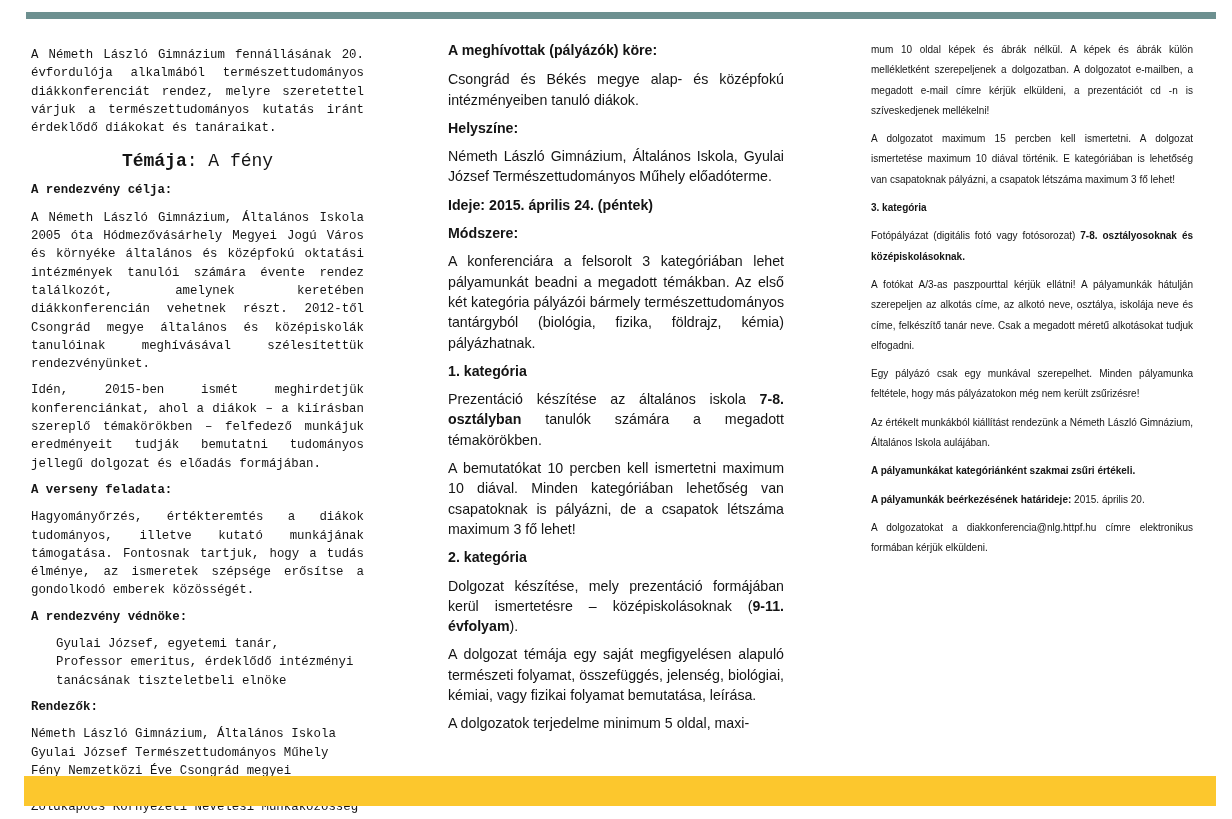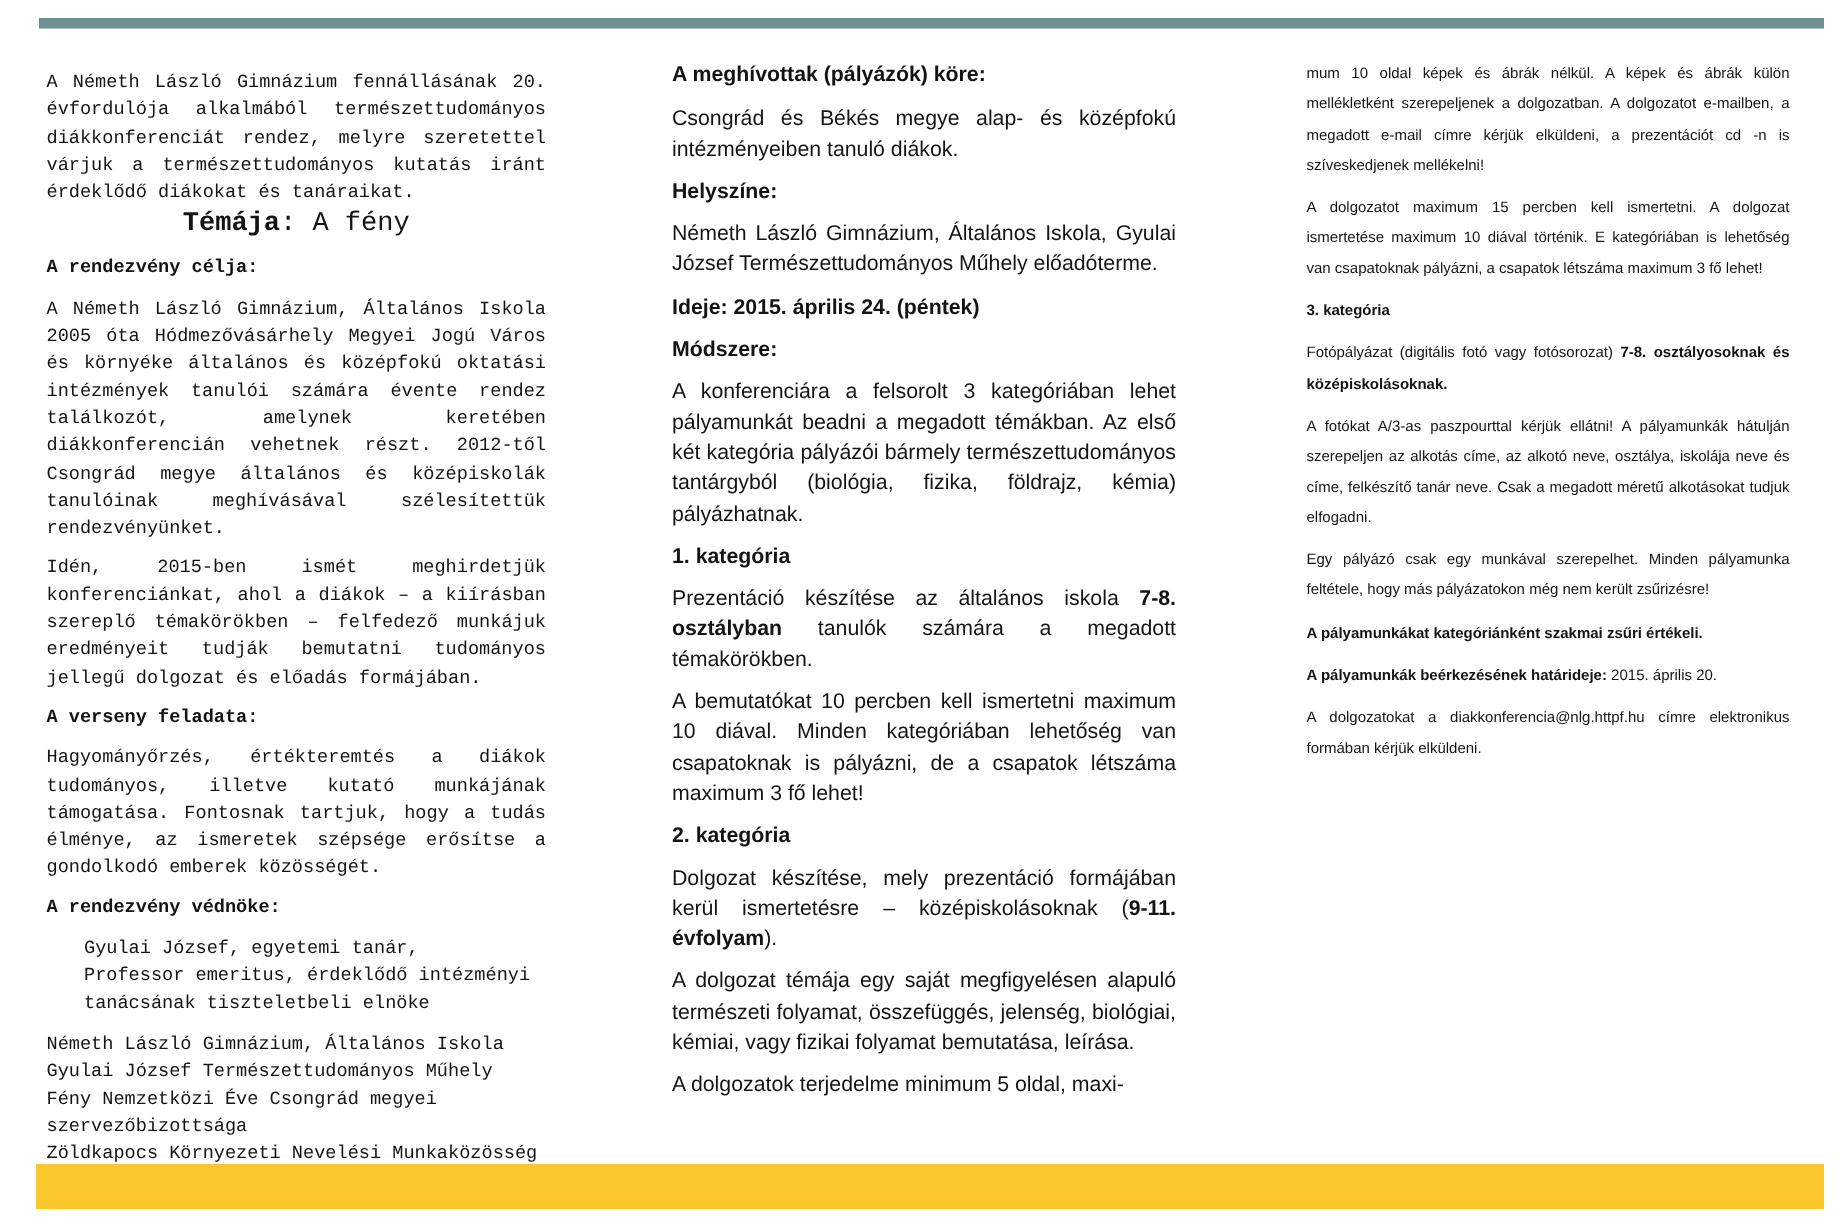--- a/index.html
+++ b/index.html
@@ -9,21 +9,21 @@
     }
     .top-bar { position: absolute; left: 26px; top: 12px; width: 1190px; height: 7px; background: #6d9090; }
     .bottom-bar { position: absolute; left: 24px; top: 776px; width: 1192px; height: 30px; background: #fcc72d; }
     .col { position: absolute; text-align: justify; }
     .col p { margin: 0; }
     .col-left { left: 31px; top: 46px; width: 333px; font-size: 12.4px; line-height: 18.3px; font-family: Liberation Mono, monospace; }
     .col-mid { left: 448px; top: 40px; width: 336px; font-size: 14.2px; line-height: 20.3px; }
     .col-right { left: 871px; top: 40px; width: 322px; font-size: 10px; line-height: 20.3px; }
     .heading { font-weight: bold; text-align: left; }
     .theme {
-      text-align: center; font-size: 18px; line-height: 24px; margin: 0 0 8px 0;
+      text-align: center; font-size: 18px; line-height: 24px; margin: 12px 0 8px 0;
     }
     .theme b { font-weight: bold; }
     .gap-s { margin-top: 8px !important; }
     .gap-m { margin-top: 9px !important; }
     .left-list p { text-align: left; }
     .indent { padding-left: 25px; text-align: left !important; }
     .email { }
     b.inline { font-weight: bold; }
   </style>
 </head>
@@ -39,20 +39,21 @@
   <p class="heading">A rendezvény célja:</p>
   <p class="gap-m">A Németh László Gimnázium, Általános Iskola 2005 óta Hódmezővásárhely Megyei Jogú Város és környéke általános és középfokú oktatási intézmények tanulói számára évente rendez találkozót, amelynek keretében diákkonferencián vehetnek részt. 2012-től Csongrád megye általános és középiskolák tanulóinak meghívásával szélesítettük rendezvényünket.</p>
   <p class="gap-s">Idén, 2015-ben ismét meghirdetjük konferenciánkat, ahol a diákok – a kiírásban szereplő témakörökben – felfedező munkájuk eredményeit tudják bemutatni tudományos jellegű dolgozat és előadás formájában.</p>
   <p class="heading gap-s">A verseny feladata:</p>
   <p class="gap-m">Hagyományőrzés, értékteremtés a diákok tudományos, illetve kutató munkájának támogatása. Fontosnak tartjuk, hogy a tudás élménye, az ismeretek szépsége erősítse a gondolkodó emberek közösségét.</p>
   <p class="heading gap-s">A rendezvény védnöke:</p>
   <div class="gap-m" style="margin-top:9px">
     <p class="indent">Gyulai József, egyetemi tanár,</p>
     <p class="indent">Professor emeritus, érdeklődő intézményi tanácsának tiszteletbeli elnöke</p>
   </div>
+  <p class="heading gap-s">Rendezők:</p>
   <div class="left-list" style="margin-top:9px">
     <p>Németh László Gimnázium, Általános Iskola</p>
     <p>Gyulai József Természettudományos Műhely</p>
     <p>Fény Nemzetközi Éve Csongrád megyei szervezőbizottsága</p>
     <p>Zöldkapocs Környezeti Nevelési Munkaközösség</p>
   </div>
 </div>
 
 <div class="col col-mid">
   <p class="heading">A meghívottak (pályázók) köre:</p>
@@ -71,18 +72,19 @@
   <p class="gap-s">A dolgozatok terjedelme minimum 5 oldal, maxi-</p>
 </div>
 
 <div class="col col-right">
   <p>mum 10 oldal képek és ábrák nélkül. A képek és ábrák külön mellékletként szerepeljenek a dolgozatban. A dolgozatot e-mailben, a megadott e-mail címre kérjük elküldeni, a prezentációt cd -n is szíveskedjenek mellékelni!</p>
   <p class="gap-s">A dolgozatot maximum 15 percben kell ismertetni. A dolgozat ismertetése maximum 10 diával történik. E kategóriában is lehetőség van csapatoknak pályázni, a csapatok létszáma maximum 3 fő lehet!</p>
   <p class="heading gap-s">3. kategória</p>
   <p class="gap-s"><span>Fotópályázat (digitális fotó vagy fotósorozat) </span><b class="inline">7-8. osztályosoknak és középiskolásoknak.</b></p>
   <p class="gap-s">A fotókat A/3-as paszpourttal kérjük ellátni! A pályamunkák hátulján szerepeljen az alkotás címe, az alkotó neve, osztálya, iskolája neve és címe, felkészítő tanár neve. Csak a megadott méretű alkotásokat tudjuk elfogadni.</p>
   <p class="gap-s">Egy pályázó csak egy munkával szerepelhet. Minden pályamunka feltétele, hogy más pályázatokon még nem került zsűrizésre!</p>
+  <p class="gap-s">Az értékelt munkákból kiállítást rendezünk a Németh László Gimnázium, Általános Iskola aulájában.</p>
   <p class="heading gap-s" style="text-align:justify">A pályamunkákat kategóriánként szakmai zsűri értékeli.</p>
   <p class="gap-s"><b class="inline">A pályamunkák beérkezésének határideje:</b><span> 2015. április 20.</span></p>
   <p class="gap-s"><span>A dolgozatokat a </span><span class="email">diakkonferencia@nlg.httpf.hu</span><span> címre elektronikus formában kérjük elküldeni.</span></p>
 </div>
 
 <div class="bottom-bar"></div>
 
 </body></html>

